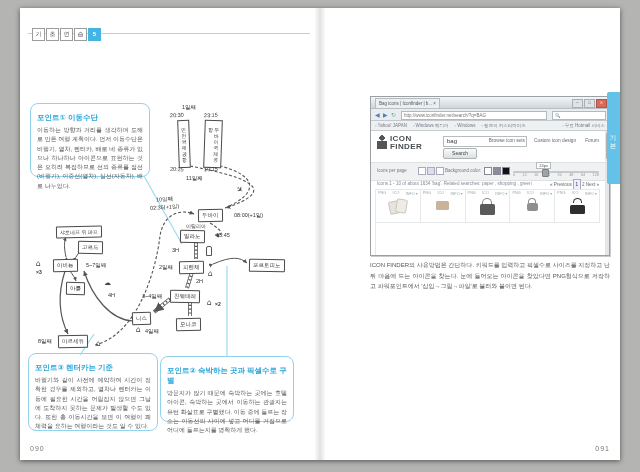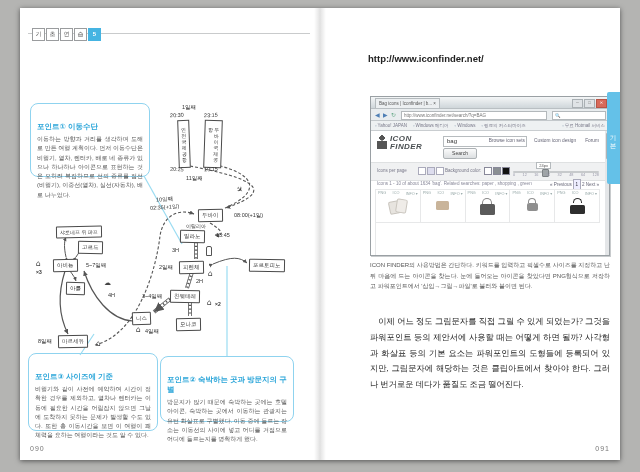--- a/index.html
+++ b/index.html
@@ -13,21 +13,21 @@
     background:linear-gradient(90deg,rgba(0,0,0,0) 0%,rgba(0,0,0,.10) 45%,rgba(0,0,0,.14) 50%,rgba(0,0,0,.10) 55%,rgba(0,0,0,0) 100%);pointer-events:none;}
   
   .hdr-line{position:absolute;left:8px;top:25px;width:282px;height:1px;background:#c9cbcc;}
   .hdr-box{position:absolute;top:20px;width:11px;height:11px;border:1px solid #9a9c9e;background:#fff;
     font-size:6px;line-height:11px;text-align:center;color:#555;}
   .hdr-box.num{background:#45b4e2;border-color:#45b4e2;color:#fff;font-weight:bold;}
   .title-box{position:absolute;left:28px;top:47px;width:216px;height:30px;border:1px solid #8fd3ef;
     background:#fff;}
   .title-box span{display:block;margin-top:10px;text-align:center;font-size:8px;color:#2aa5d9;font-weight:bold;letter-spacing:.2px;}
   
-  .callout{position:absolute;border:1.5px solid #8fd3ef;border-radius:8px;background:#fff;padding:18px 6px 4px 6px;box-sizing:border-box;}
+  .callout{position:absolute;border:1.5px solid #8fd3ef;border-radius:8px;background:#fff;padding:9px 6px 4px 6px;box-sizing:border-box;}
   .callout h4{margin:0 0 3px 0;font-size:7.5px;color:#2aa5d9;}
   .callout p{margin:0;font-size:6px;line-height:1.55;color:#555;text-align:justify;}
   
   .dg-box{position:absolute;border:1px solid #4a4a4a;background:#fff;color:#333;
     font-size:5.5px;line-height:1;padding:2.5px 3px;white-space:nowrap;border-radius:1px;z-index:3;}
   .dg-vbox{position:absolute;border:1px solid #4a4a4a;background:#fff;color:#333;z-index:3;
     font-size:5px;writing-mode:vertical-rl;text-orientation:upright;padding:3px 2px;letter-spacing:1px;}
   .dg-lab{position:absolute;font-size:5.5px;color:#333;white-space:nowrap;z-index:3;}
   .dg-ico{position:absolute;font-size:8px;color:#444;z-index:3;line-height:1;
     font-family:"DejaVu Sans",sans-serif;}
@@ -49,21 +49,21 @@
   .navglyph{font-size:6px;color:#4f7fb5;position:absolute;top:2px;}
   .addr-field{position:absolute;left:30px;top:1.5px;width:140px;height:7px;background:#fff;border:1px solid #b3b8bb;
     font-size:4.5px;color:#777;line-height:7px;padding:0 2px;white-space:nowrap;overflow:hidden;}
   .addr-search{position:absolute;right:3px;top:1.5px;width:48px;height:7px;background:#fff;border:1px solid #b3b8bb;
     font-size:4.5px;color:#999;line-height:7px;padding:0 2px;}
   .sh-links{position:relative;height:9px;background:#eef1f2;border-bottom:1px solid #c9cdd0;font-size:4.5px;color:#778;
     display:flex;align-items:center;gap:6px;padding:0 4px;}
   .sh-links .spacer{flex:1;}
   .sh-links .lk:before{content:"▫";margin-right:1px;color:#9ab;}
   .sh-body{position:relative;background:#fff;height:127px;}
-  .if-logo{position:absolute;left:6px;top:4px;display:flex;gap:3px;align-items:center;font-style:italic;}
+  .if-logo{position:absolute;left:6px;top:4px;display:flex;gap:3px;align-items:center;}
   .if-man{width:10px;height:16px;background:
       radial-gradient(circle at 50% 18%, #555 2.6px, transparent 2.8px),
       linear-gradient(#0000 6px,#555 6px 14px,#0000 14px);border-radius:2px;}
   .if-word{font-size:8px;font-weight:bold;color:#4a4f52;line-height:.95;letter-spacing:.4px;}
   .if-search{position:absolute;left:72px;top:5px;width:76px;height:9px;border:1px solid #b7bcbf;background:#fff;
     font-size:6px;color:#333;line-height:9px;padding:0 3px;font-family:inherit;}
   .if-btn{position:absolute;left:72px;top:17px;width:32px;height:9px;background:linear-gradient(#fbfbfb,#dcdfe1);
     border:1px solid #adb2b5;border-radius:2px;font-size:5px;color:#444;text-align:center;line-height:8px;}
   .if-nav{position:absolute;right:10px;top:7px;display:flex;gap:9px;font-size:4.8px;color:#667;}
   .if-tools{position:absolute;left:0;top:31px;width:100%;height:17px;background:#f0f1f2;
@@ -219,34 +219,33 @@
     <div class="dg-lab" style="left:66px;top:254px">5~7일째</div>
     <div class="dg-box" style="left:46px;top:274px;transform:rotate(1deg)">아를</div>
     <div class="dg-ico" style="left:84px;top:272px;font-size:7px">☁</div>
     <div class="dg-lab" style="left:88px;top:284px">4H</div>
 
     <div class="dg-lab" style="left:18px;top:330px">8일째</div>
     <div class="dg-box" style="left:38px;top:327px;transform:rotate(-1deg)">마르세유</div>
     <div class="dg-ico" style="left:76px;top:332px">⌂</div>
 
     <div class="callout" style="left:8px;top:345px;width:130px;height:78px">
-      <h4>포인트③ 사이즈에 기준</h4>
+      <h4>포인트③ 렌터카는 기준</h4>
       <p>비행기와 같이 사전에 예약하여 시간이 정확한 경우를 제외하고, 열차나 렌터카는 이동에 필요한 시간을 어림잡지 않으면 그날에 도착하지 못하는 문제가 발생할 수도 있다. 또한 총 이동시간을 보면 이 여행이 꽤 체력을 요하는 여행이라는 것도 알 수 있다.</p>
     </div>
     <div class="callout" style="left:140px;top:348px;width:134px;height:66px">
-      <h4>포인트② 숙박하는 곳과 방문지의 구별</h4>
+      <h4>포인트② 숙박하는 곳과 픽셀수로 구별</h4>
       <p>방문지가 많기 때문에 숙박하는 곳에는 호텔 아이콘, 숙박하는 곳에서 이동하는 관광지는 유턴 화살표로 구별했다. 이동 중에 들르는 장소는 이동선의 사이에 넣고 어디를 거점으로 어디에 들르는지를 명확하게 했다.</p>
     </div>
 
     <div class="pgnum" style="left:10px">090</div>
   </div>
 
   <div class="page page-right">
     <div class="r-head">
-      <div>http://www.iconfinder.net/</div>
     </div>
 
     <div class="shot">
       <div class="sh-title">
         <div class="sh-tab">Bag icons | Iconfinder | b...  ×</div>
         <div class="winbtns">
           <i>─</i>
           <i>□</i>
           <i class="close">✕</i>
         </div>
@@ -381,21 +380,20 @@
         </div>
         <div class="scroll">
             <div class="thumb"></div>
           </div>
       </div>
     </div>
 
     <div class="r-caption">ICON FINDER의 사용방법은 간단하다. 키워드를 입력하고 픽셀수로 사이즈를 지정하고 난 뒤 마음에 드는 아이콘을 찾는다. 눈에 들어오는 아이콘을 찾았다면 PNG형식으로 저장하고 파워포인트에서 '삽입→그림→파일'로 불러와 붙이면 된다.</div>
 
     <div class="r-body">
-      <p>이제 어느 정도 그림문자를 직접 그릴 수 있게 되었는가? 그것을 파워포인트 등의 제안서에 사용할 때는 어떻게 하면 될까? 사각형과 화살표 등의 기본 요소는 파워포인트의 도형들에 등록되어 있지만, 그림문자에 해당하는 것은 클립아트에서 찾아야 한다. 그러나 번거로운 데다가 품질도 조금 떨어진다.</p>
     </div>
 
     <div class="side-tab">기본</div>
     <div class="pgnum" style="right:10px">091</div>
   </div>
 
   <div class="gutter"></div>
 </div>
 
 </body></html>

